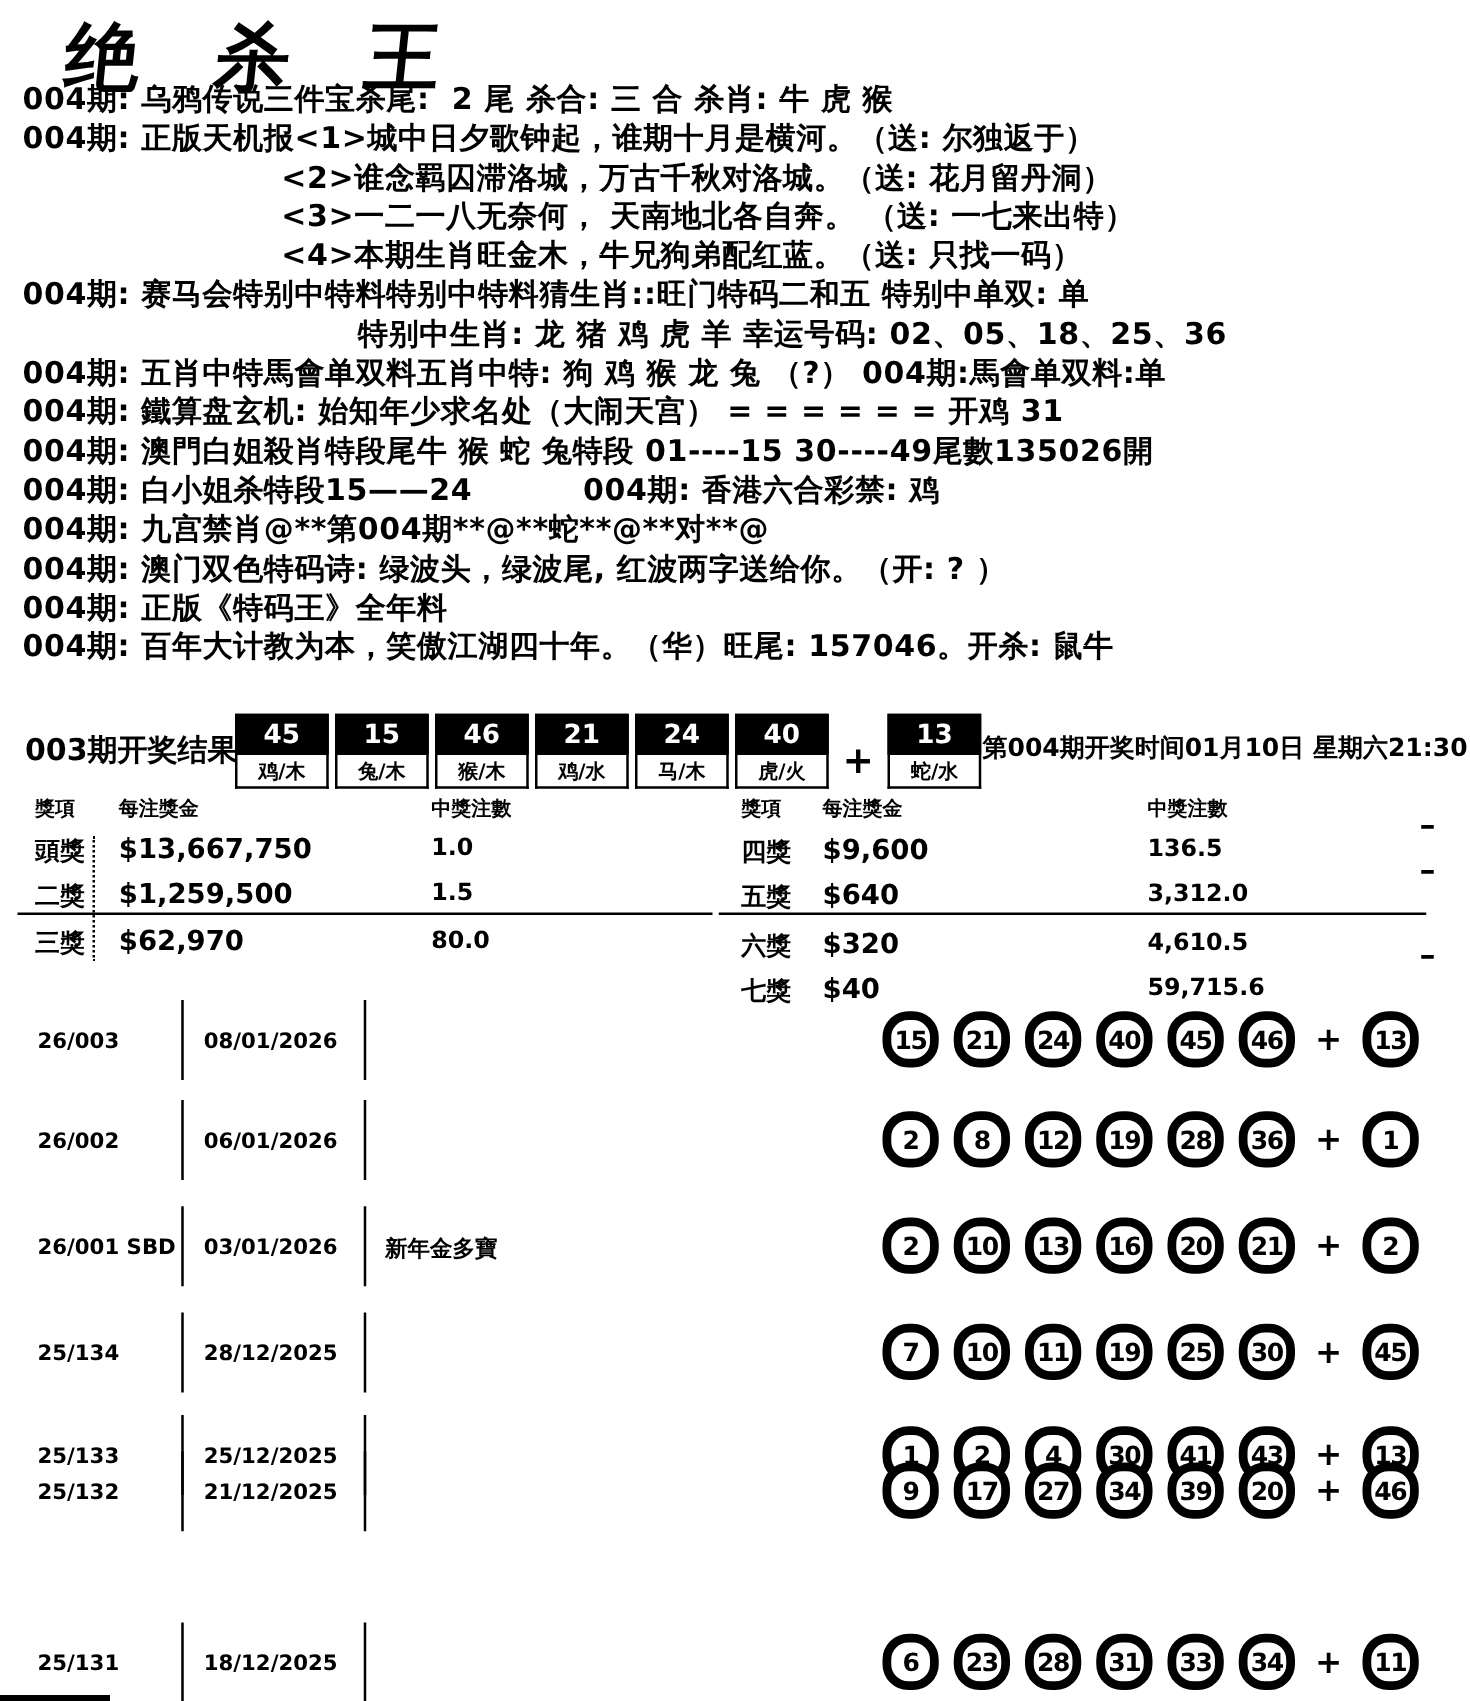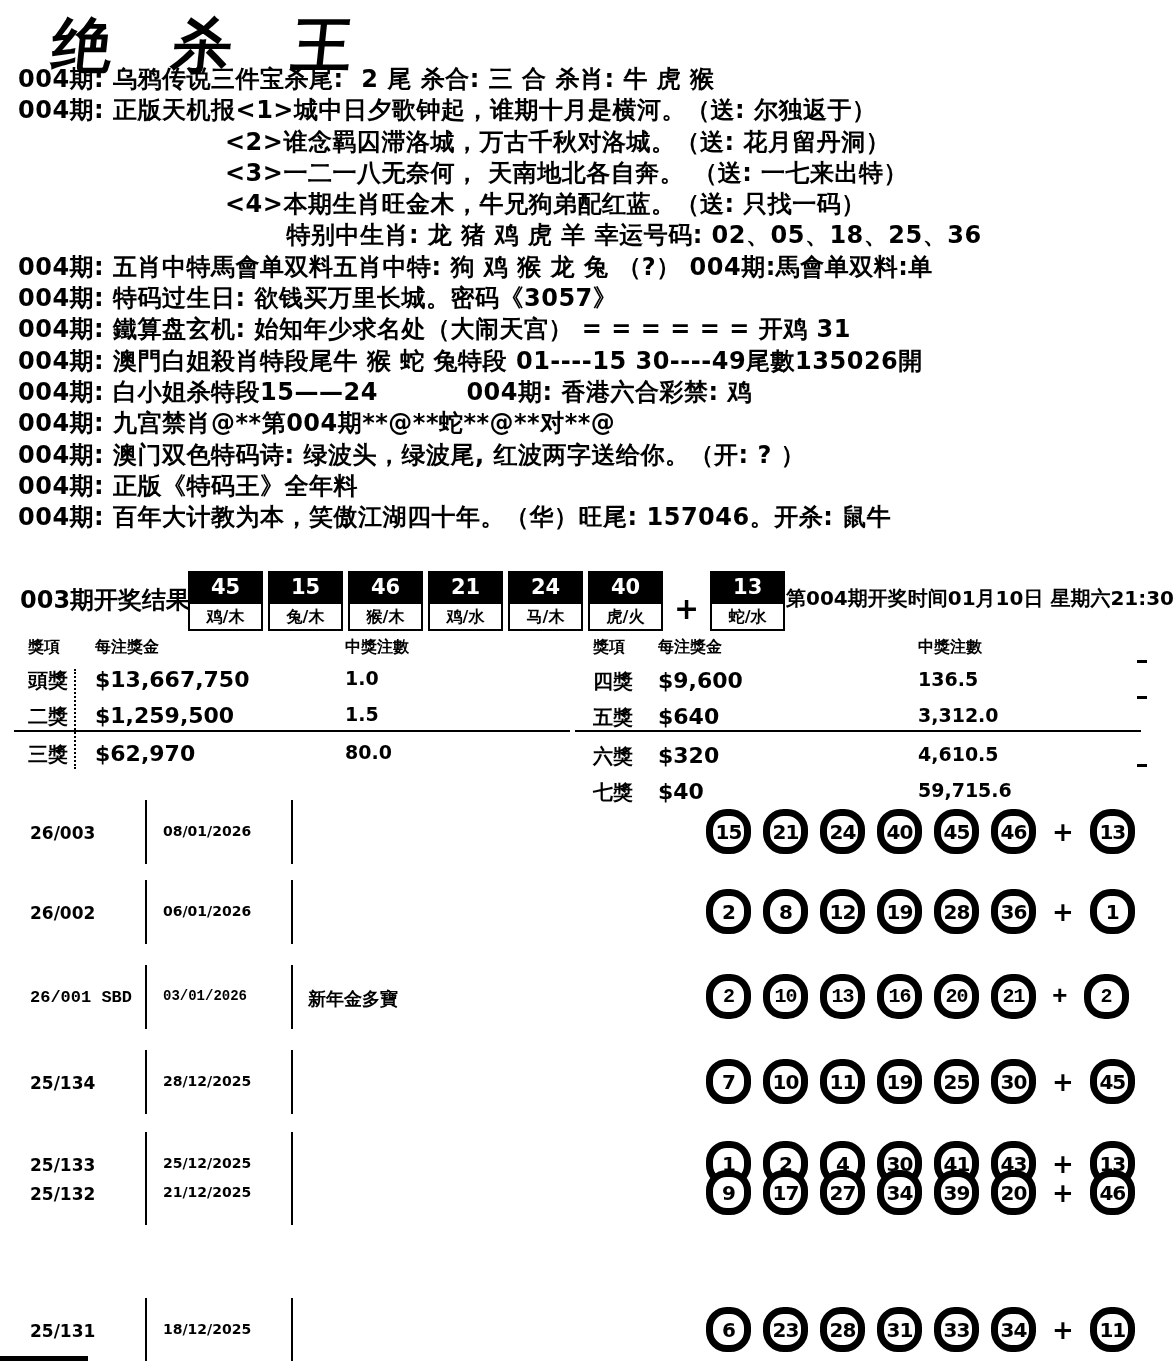--- a/index.html
+++ b/index.html
@@ -40,21 +40,21 @@
   .ptable-left .p-item{left:6px;} .ptable-left .p-amount{left:73px;} .ptable-left .p-count{left:323px;}
   .ptable-right .p-item{left:8px;} .ptable-right .p-amount{left:73px;} .ptable-right .p-count{left:333px;}
   .dotted-sep{position:absolute;left:52px;top:32px;height:100px;border-left:2px dotted #000;}
   .hline{position:absolute;height:2px;background:#000;}
   .hline-left{left:14px;top:730px;width:556px;}
   .hline-right{left:575px;top:730px;width:566px;}
   .edge-dash{position:absolute;left:1137px;width:10px;height:3px;background:#000;}
   
   .hrow{position:absolute;left:0;width:1176px;height:80px;}
   .draw-no{position:absolute;left:30px;top:31px;font-size:17px;white-space:pre;}
-  .hdate{position:absolute;left:163px;top:31px;font-size:14px;}
+  .hdate{position:absolute;left:163px;top:31px;font-size:17px;}
   .hnote{position:absolute;left:308px;top:30px;font-size:18px;}
   .vline{position:absolute;top:8px;height:64px;width:2px;background:#000;}
   .v1{left:145px;} .v2{left:291px;}
   .balls{position:absolute;left:706px;top:17px;display:flex;gap:12px;align-items:center;}
   .ball{
     box-sizing:content-box;width:31px;height:31px;border:7px solid #000;border-radius:46%;
     display:flex;align-items:center;justify-content:center;
     font-size:20px;font-weight:900;background:#fff;letter-spacing:-1px;
   }
   .bplus{font-size:26px;margin:0 4px;}
@@ -66,23 +66,23 @@
 <div class="page">
 
   <div class="title">绝杀王</div>
 
   <div class="tips">
     <div class="tip">004期: 乌鸦传说三件宝杀尾:  2 尾 杀合: 三 合 杀肖: 牛 虎 猴</div>
     <div class="tip">004期: 正版天机报&lt;1&gt;城中日夕歌钟起，谁期十月是横河。（送: 尔独返于）</div>
     <div class="tip ind-a">&lt;2&gt;谁念羁囚滞洛城，万古千秋对洛城。（送: 花月留丹洞）</div>
     <div class="tip ind-a">&lt;3&gt;一二一八无奈何， 天南地北各自奔。 （送: 一七来出特）</div>
     <div class="tip ind-a">&lt;4&gt;本期生肖旺金木，牛兄狗弟配红蓝。（送: 只找一码）</div>
+    <div class="tip">004期: 赛马会特别中特料特别中特料猜生肖::旺门特码二和五 特别中单双: 单</div>
     <div class="tip ind-b">特别中生肖: 龙 猪 鸡 虎 羊 幸运号码: 02、05、18、25、36</div>
     <div class="tip">004期: 五肖中特馬會单双料五肖中特: 狗 鸡 猴 龙 兔 （?） 004期:馬會单双料:单</div>
-    <div class="tip">004期: 特码过生日: 欲钱买万里长城。密码《3057》</div>
     <div class="tip">004期: 鐵算盘玄机: 始知年少求名处（大闹天宫） = = = = = = 开鸡 31</div>
     <div class="tip">004期: 澳門白姐殺肖特段尾牛 猴 蛇 兔特段 01----15 30----49尾數135026開</div>
     <div class="tip">004期: 白小姐杀特段15——24          004期: 香港六合彩禁: 鸡</div>
     <div class="tip">004期: 九宫禁肖@**第004期**@**蛇**@**对**@</div>
     <div class="tip">004期: 澳门双色特码诗: 绿波头，绿波尾, 红波两字送给你。（开: ? ）</div>
     <div class="tip">004期: 正版《特码王》全年料</div>
     <div class="tip">004期: 百年大计教为本，笑傲江湖四十年。（华）旺尾: 157046。开杀: 鼠牛</div>
   </div>
 
   <div class="result-strip">
@@ -208,21 +208,21 @@
       <div class="ball">8</div>
       <div class="ball">12</div>
       <div class="ball">19</div>
       <div class="ball">28</div>
       <div class="ball">36</div>
       <div class="bplus">+</div>
       <div class="ball">1</div>
     </div>
   </div>
 
-  <div class="hrow" style="top:957px;font-family:Liberation Mono, monospace;">
+  <div class="hrow" style="top:957px;">
     <div class="draw-no">26/001 SBD</div>
     <div class="vline v1"></div>
     <div class="hdate">03/01/2026</div>
     <div class="vline v2"></div>
     <div class="hnote">新年金多寶</div>
     <div class="balls">
       <div class="ball">2</div>
       <div class="ball">10</div>
       <div class="ball">13</div>
       <div class="ball">16</div>

